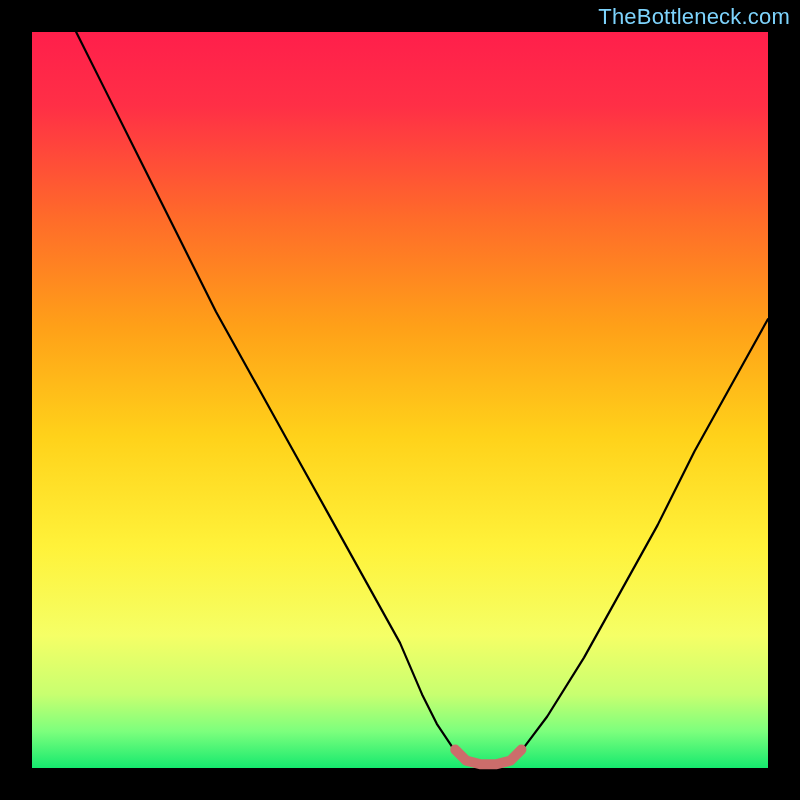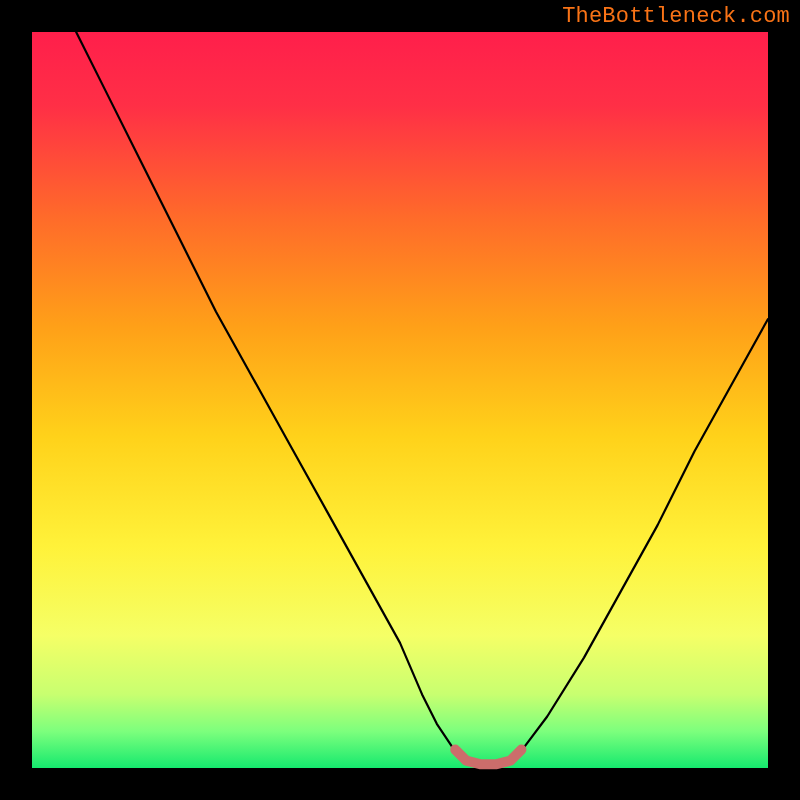--- a/index.html
+++ b/index.html
@@ -14,26 +14,25 @@
   .frame {
     position: relative;
     width: 800px;
     height: 800px;
     background: #000;
   }
   .watermark {
     position: absolute;
     top: 4px;
     right: 10px;
-    color: #f97316;
+    color: #7dd3fc;
     font-size: 22px;
     font-weight: 400;
     letter-spacing: 0.2px;
     z-index: 5;
-    font-family: Liberation Mono, monospace;
   }
   svg.plot {
     position: absolute;
     left: 0;
     top: 0;
     width: 800px;
     height: 800px;
   }
 </style>
 </head>

